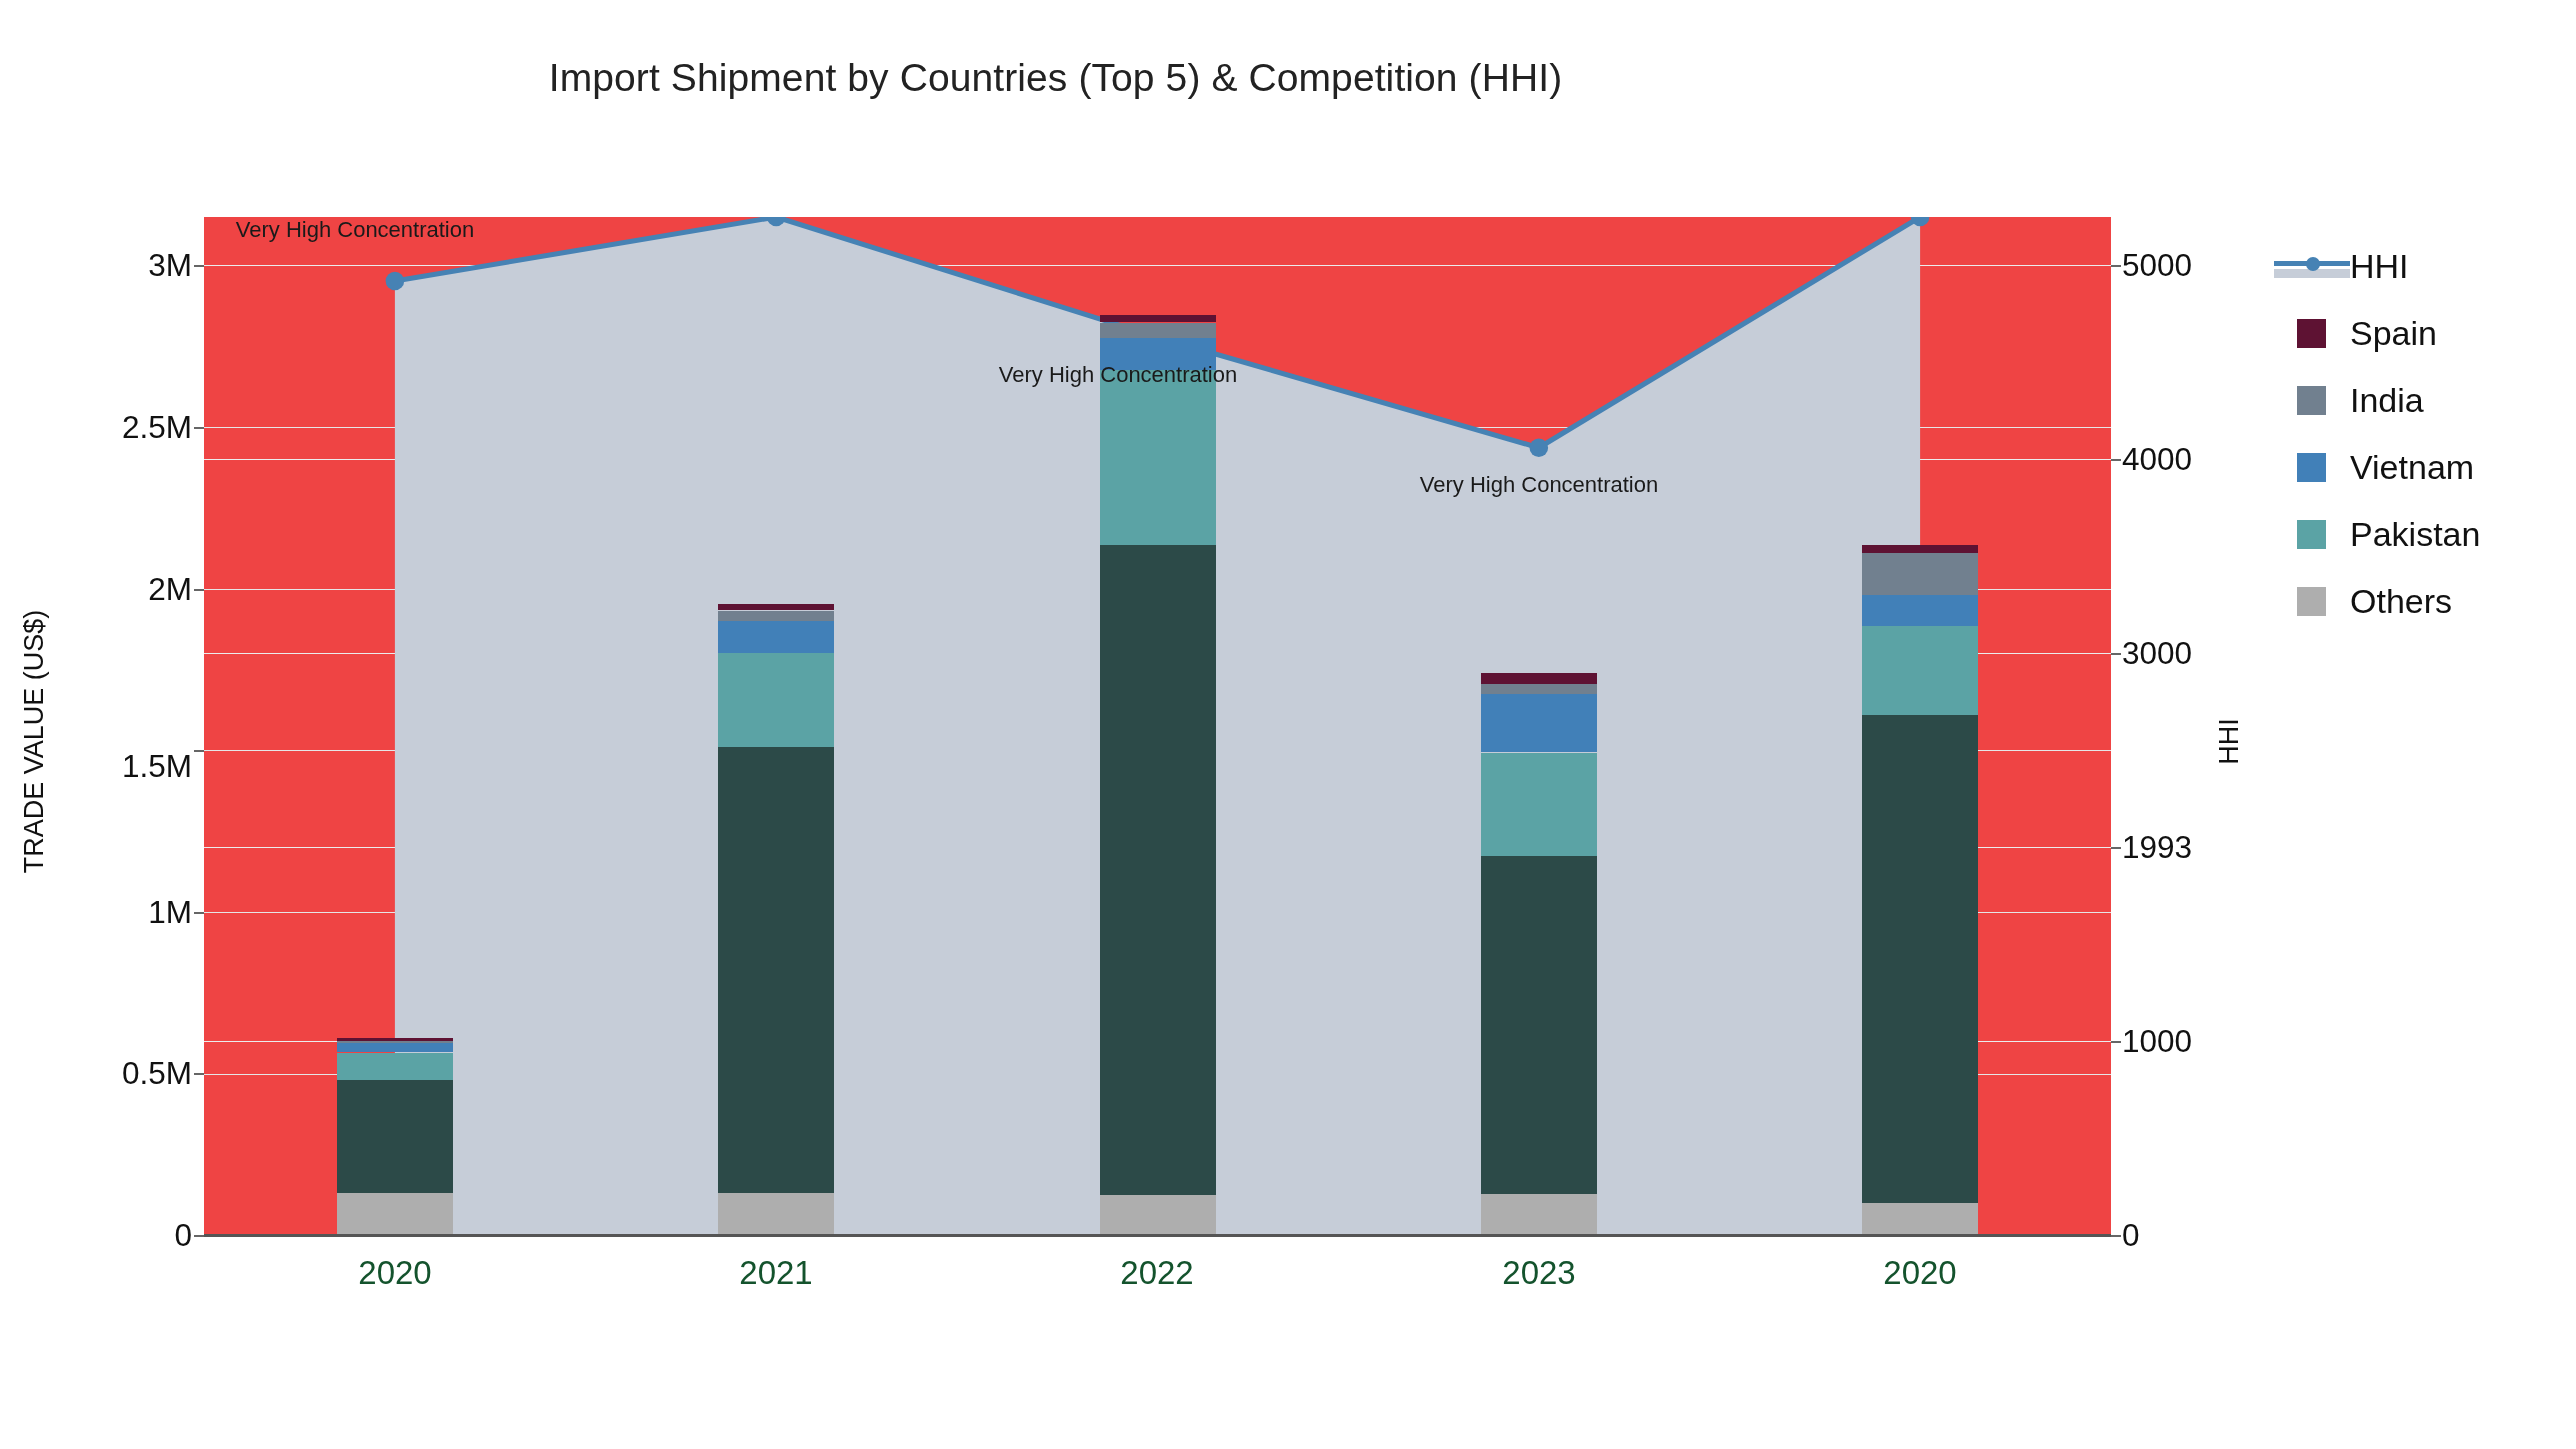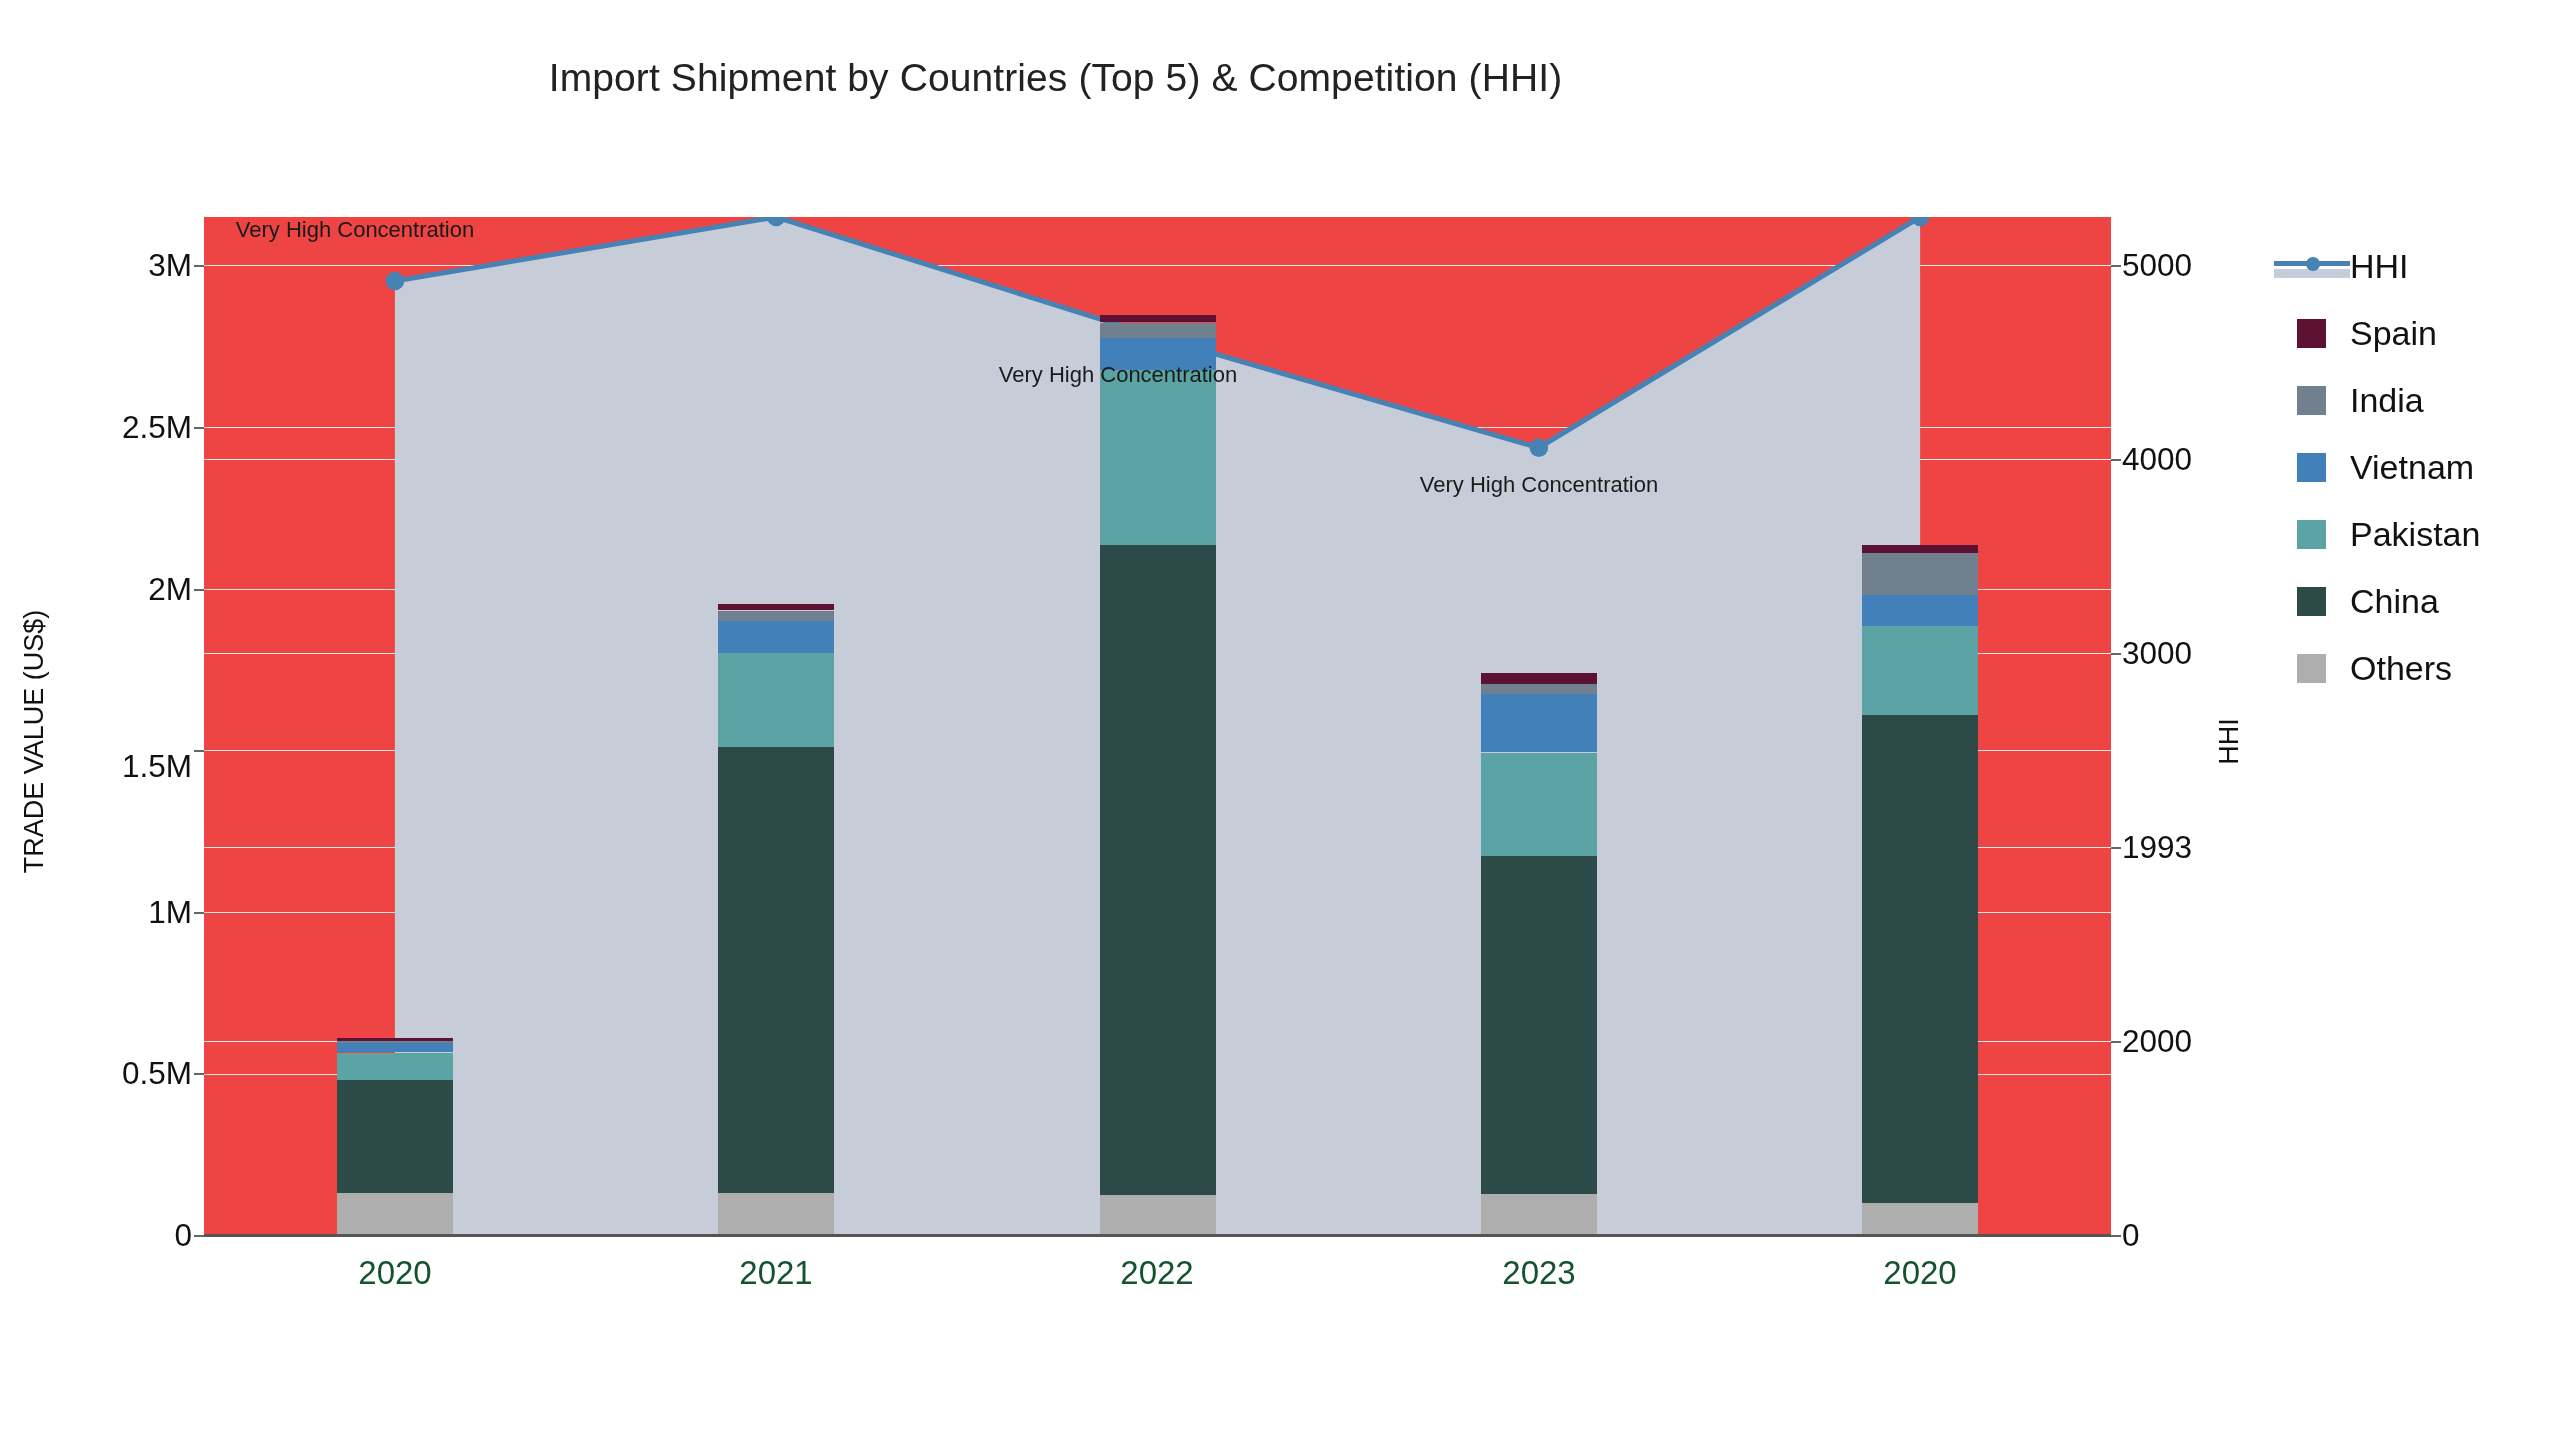--- a/index.html
+++ b/index.html
@@ -304,21 +304,21 @@
       <div class="ytick-left-wrap" style="top: 589px;">2M</div>
       <div class="ytick-mark" style="left: 194px; top: 589px;"></div>
       <div class="ytick-left-wrap" style="top: 427px;">2.5M</div>
       <div class="ytick-mark" style="left: 194px; top: 427px;"></div>
       <div class="ytick-left-wrap" style="top: 265px;">3M</div>
       <div class="ytick-mark" style="left: 194px; top: 265px;"></div>
     </div>
   <div id="y-right-ticks">
       <div class="ytick-right-wrap" style="top: 1235px;">0</div>
       <div class="ytick-mark" style="left: 2111px; top: 1235px;"></div>
-      <div class="ytick-right-wrap" style="top: 1041px;">2000</div>
+      <div class="ytick-right-wrap" style="top: 1041px;">1000</div>
       <div class="ytick-mark" style="left: 2111px; top: 1041px;"></div>
       <div class="ytick-right-wrap" style="top: 847px;">1993</div>
       <div class="ytick-mark" style="left: 2111px; top: 847px;"></div>
       <div class="ytick-right-wrap" style="top: 653px;">3000</div>
       <div class="ytick-mark" style="left: 2111px; top: 653px;"></div>
       <div class="ytick-right-wrap" style="top: 459px;">4000</div>
       <div class="ytick-mark" style="left: 2111px; top: 459px;"></div>
       <div class="ytick-right-wrap" style="top: 265px;">5000</div>
       <div class="ytick-mark" style="left: 2111px; top: 265px;"></div>
     </div>
@@ -352,23 +352,19 @@
       </div>
       <div class="legend-row">
         <div class="legend-swatch" style="background: rgb(65, 128, 184);"></div>
         <div class="legend-label">Vietnam</div>
       </div>
       <div class="legend-row">
         <div class="legend-swatch" style="background: rgb(91, 163, 165);"></div>
         <div class="legend-label">Pakistan</div>
       </div>
       <div class="legend-row">
-        <div class="legend-swatch" style="background: rgb(44, 74, 72);"></div>
-        <div class="legend-label">China</div>
-      </div>
-      <div class="legend-row">
         <div class="legend-swatch" style="background: rgb(174, 174, 174);"></div>
         <div class="legend-label">Others</div>
       </div>
     </div>
 
 </div>
 
 
 </body></html>

